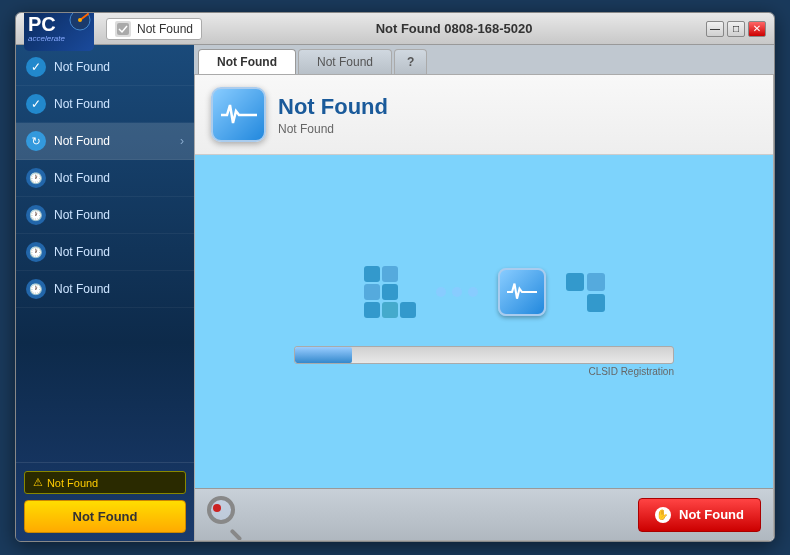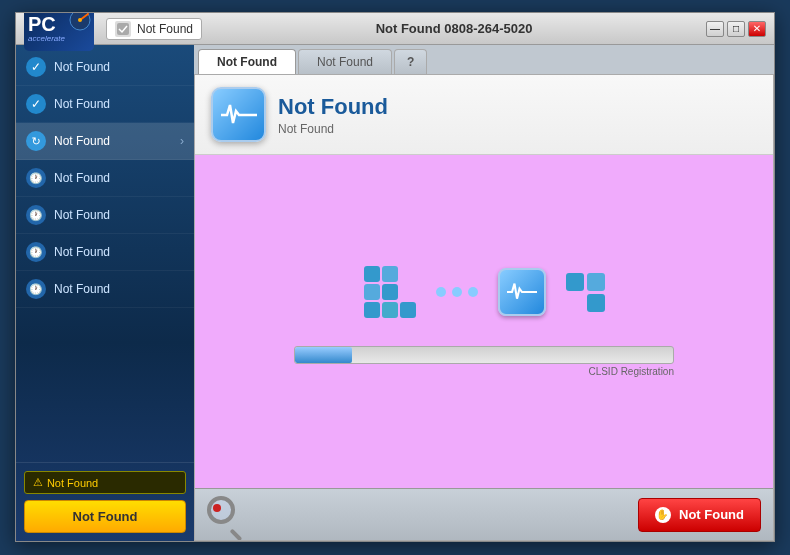--- a/index.html
+++ b/index.html
@@ -3,21 +3,21 @@
   <meta charset="utf-8">
   <style>
     * { box-sizing: border-box; margin: 0; padding: 0; }
     body { width: 790px; height: 555px; overflow: hidden; font-family: Arial, sans-serif; background: #1a3a5c; }
 
     .window {
       width: 760px;
       height: 530px;
       margin: 12px auto;
       border: 1px solid #888;
-      border-radius: 0;
+      border-radius: 6px;
       overflow: hidden;
       box-shadow: 0 4px 20px rgba(0,0,0,0.5);
       display: flex;
       flex-direction: column;
     }
 
     
     .title-bar {
       background: linear-gradient(to bottom, #e8e8e8, #c8c8c8);
       height: 32px;
@@ -285,21 +285,21 @@
     }
     .panel-subtitle {
       font-size: 12px;
       color: #666;
       margin-top: 2px;
     }
 
     
     .scan-area {
       flex: 1;
-      background: #f0abfc;
+      background: #7dd3fc;
       display: flex;
       flex-direction: column;
       align-items: center;
       justify-content: center;
       padding: 16px;
     }
 
     .scan-icons-row {
       display: flex;
       align-items: center;
@@ -484,21 +484,21 @@
     <div class="title-bar-status">
       <div class="status-icon-small">
         <svg width="12" height="12" viewBox="0 0 12 12">
           <rect width="12" height="12" rx="2" fill="#aaa"></rect>
           <path d="M2 6 L5 9 L10 3" stroke="white" stroke-width="1.5" fill="none"></path>
         </svg>
       </div>
       <span>Not Found</span>
     </div>
 
-    <div class="title-bar-title">Not Found  0808-264-5020</div>
+    <div class="title-bar-title">Not Found  0808-168-5020</div>
 
     <div class="title-bar-controls">
       <div class="title-btn minimize">—</div>
       <div class="title-btn maximize">□</div>
       <div class="title-btn close">✕</div>
     </div>
   </div>
 
   <div class="app-content">
 

